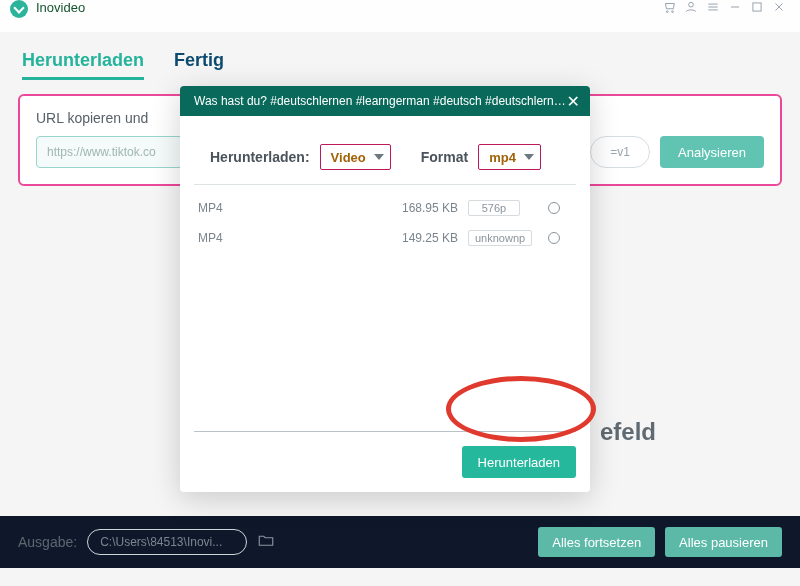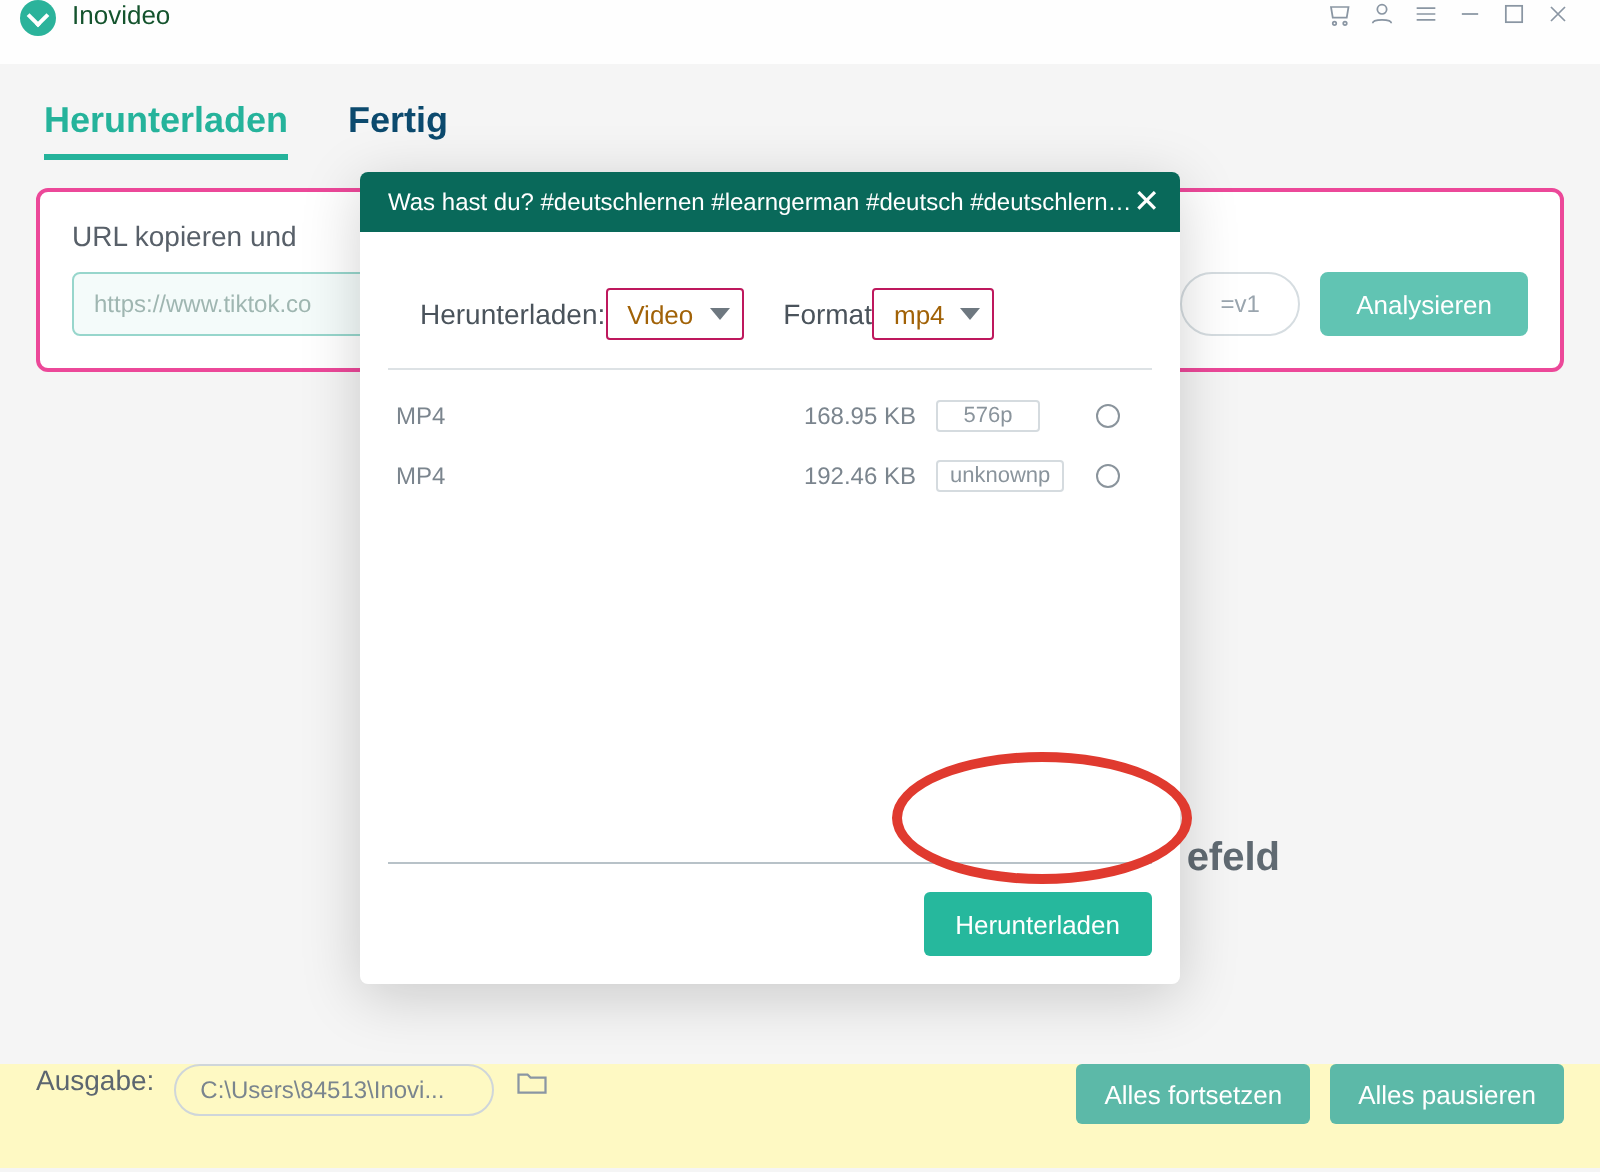--- a/index.html
+++ b/index.html
@@ -15,35 +15,35 @@
   .tab { color: #0c4a6e; cursor: pointer; padding-bottom: 6px; }
   .tab.active { color: #25b39b; border-bottom: 3px solid #25b39b; }
 
   .panel { margin: 8px 18px 0 18px; border: 2px solid #ec4899; border-radius: 6px; padding: 14px 16px 16px 16px; background: #fff; }
   .panel-label { color: #586069; font-size: 14px; margin-bottom: 10px; }
   .url-row { display: flex; gap: 10px; align-items: center; }
   .url-input { flex: 1; border: 1px solid #97d6cc; border-radius: 4px; height: 32px; padding: 0 10px; font-size: 12px; color: #9fb6b1; background: #f4fbfa; }
   .v1box { width: 60px; height: 32px; border: 1px solid #d6dde1; border-radius: 16px; font-size: 12px; color: #9aa5ae; text-align: center; line-height: 30px; }
   .analyze-btn { height: 32px; padding: 0 18px; background: #61c4b3; color: #fff; border: none; border-radius: 4px; font-size: 13px; cursor: pointer; }
 
-  .bg-text { position: absolute; right: 160px; top: 418px; color: #606a72; font-size: 20px; font-weight: 600; }
+  .bg-text { position: absolute; right: 144px; top: 418px; color: #606a72; font-size: 24px; font-weight: 600; }
 
-  .footer { position: absolute; bottom: 2px; left: 0; right: 0; height: 52px; display: flex; align-items: flex-start; padding: 0 18px; gap: 10px; background: #fef9c3; }
+  .footer { position: absolute; bottom: 18px; left: 0; right: 0; height: 52px; display: flex; align-items: center; padding: 0 18px; gap: 10px; background: #0f172a; }
   .footer-label { color: #5c6670; font-size: 14px; }
   .out-path { border: 1px solid #cfd6da; border-radius: 14px; height: 26px; line-height: 24px; padding: 0 12px; font-size: 12px; color: #7a858e; width: 160px; overflow: hidden; white-space: nowrap; }
   .folder-icon svg { width: 18px; height: 18px; stroke: #8a96a3; fill: none; stroke-width: 1.5; }
   .footer .spacer { flex: 1; }
   .foot-btn { height: 30px; padding: 0 14px; background: #5cb9a8; color: #fff; border: none; border-radius: 3px; font-size: 13px; cursor: pointer; }
 
   .modal { position: absolute; left: 180px; top: 86px; width: 410px; height: 406px; background: #fff; border-radius: 4px; box-shadow: 0 6px 30px rgba(0,0,0,.18); display: flex; flex-direction: column; }
   .modal-header { background: #09695a; color: #fff; height: 30px; display: flex; align-items: center; padding: 0 10px 0 14px; font-size: 12px; border-radius: 4px 4px 0 0; }
   .modal-header .title { flex: 1; overflow: hidden; text-overflow: ellipsis; white-space: nowrap; }
   .modal-header .close { cursor: pointer; font-size: 16px; }
 
-  .modal-controls { display: flex; align-items: center; padding: 28px 24px 14px 30px; font-size: 14px; color: #4a535b; }
+  .modal-controls { display: flex; align-items: center; gap: 10px; padding: 28px 24px 14px 30px; font-size: 14px; color: #4a535b; font-weight: bold; }
   .select { border: 1px solid #be185d; border-radius: 2px; height: 26px; display: flex; align-items: center; padding: 0 6px 0 10px; gap: 8px; font-size: 13px; color: #a16207; cursor: pointer; }
   .select .caret { width: 0; height: 0; border-left: 5px solid transparent; border-right: 5px solid transparent; border-top: 6px solid #6e7880; }
 
   .divider { height: 1px; background: #dde2e5; margin: 0 14px; }
 
   .rows { padding: 8px 14px; }
   .frow { display: flex; align-items: center; height: 30px; font-size: 12px; color: #7b858e; gap: 10px; }
   .frow .fmt { width: 190px; padding-left: 4px; }
   .frow .size { width: 64px; text-align: right; }
   .frow .qbox { border: 1px solid #d5dbdf; border-radius: 2px; padding: 1px 6px; font-size: 11px; color: #8a949c; min-width: 52px; text-align: center; }
@@ -133,21 +133,21 @@
   <div class="divider"></div>
   <div class="rows">
     <div class="frow">
       <span class="fmt">MP4</span>
       <span class="size">168.95 KB</span>
       <span class="qbox">576p</span>
       <span class="radio"></span>
     </div>
     <div class="frow">
       <span class="fmt">MP4</span>
-      <span class="size">192.46 KB</span>
+      <span class="size">149.25 KB</span>
       <span class="qbox">unknownp</span>
       <span class="radio"></span>
     </div>
   </div>
   <div class="modal-body-flex"></div>
   <div class="divider2"></div>
   <div class="modal-footer">
     <button class="dl-btn">Herunterladen</button>
   </div>
 </div>

